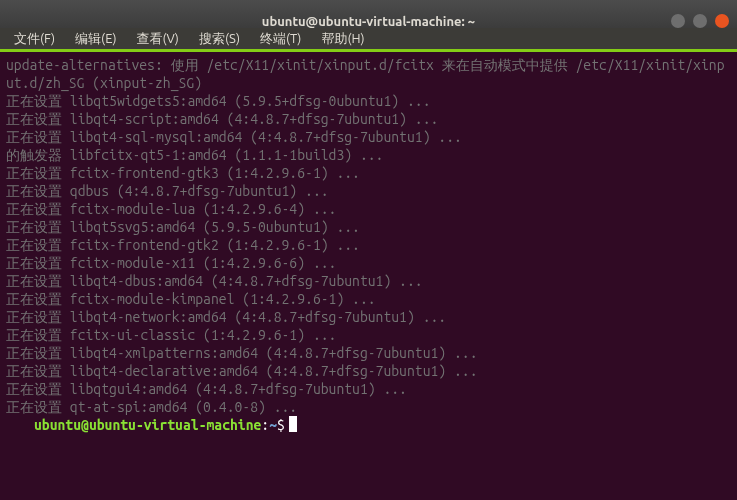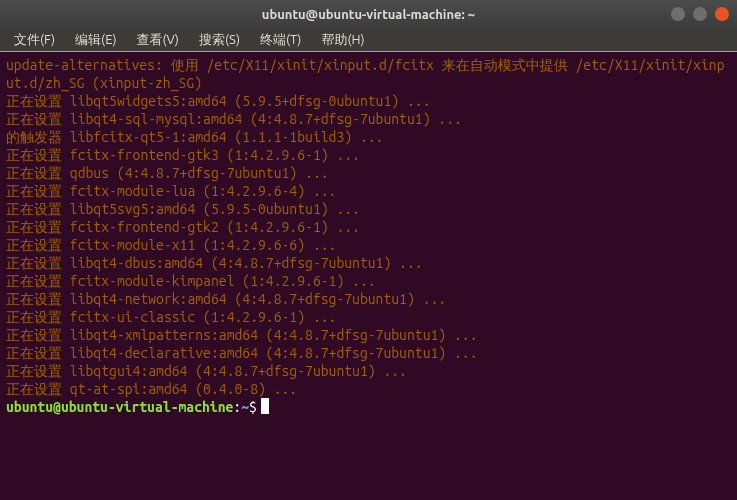--- a/index.html
+++ b/index.html
@@ -12,21 +12,21 @@
       height: 500px;
       font-family: "Ubuntu Mono", "DejaVu Sans Mono", monospace;
       background: #2c001e;
       color: #ffffff;
       overflow: hidden;
     }
     .titlebar {
       height: 28px;
       background: linear-gradient(to bottom, #4c4c4c, #3c3c3c);
       display: flex;
-      align-items: center;
+      align-items: flex-end;
       padding: 0 8px;
       position: relative;
     }
     .titlebar-title {
       flex: 1;
       text-align: center;
       font-family: "Ubuntu", sans-serif;
       font-size: 13px;
       font-weight: bold;
       color: #dfdbd2;
@@ -47,45 +47,46 @@
     .window-btn.min { background: #6e6e6e; }
     .window-btn.max { background: #6e6e6e; }
     .window-btn.close { background: #e95420; }
     .menubar {
       height: 24px;
       background: #3c3b37;
       display: flex;
       align-items: center;
       padding: 0 6px;
       gap: 4px;
-      border-bottom: 1px solid #84cc16;
+      border-bottom: 3px solid #84cc16;
     }
     .menu-item {
       font-family: "Ubuntu", sans-serif;
       font-size: 13px;
       color: #dfdbd2;
       padding: 2px 8px;
       cursor: pointer;
     }
     .terminal-body {
       padding: 4px 6px;
       font-size: 14px;
       line-height: 18px;
       background: #300a24;
       height: calc(100% - 52px);
       overflow: hidden;
     }
     .term-line {
       white-space: pre-wrap;
       word-break: break-all;
-      color: #a16207;
+      color: #737373;
     }
     .prompt-line {
       display: flex;
       align-items: flex-start;
+      margin-left: 28px;
     }
     .prompt-user {
       color: #8ae234;
       font-weight: bold;
     }
     .prompt-colon {
       color: #ffffff;
     }
     .prompt-path {
       color: #729fcf;
@@ -120,20 +121,21 @@
   <span class="menu-item">编辑(E)</span>
   <span class="menu-item">查看(V)</span>
   <span class="menu-item">搜索(S)</span>
   <span class="menu-item">终端(T)</span>
   <span class="menu-item">帮助(H)</span>
 </div>
 
 <div class="terminal-body">
   <div class="term-line">update-alternatives: 使用 /etc/X11/xinit/xinput.d/fcitx 来在自动模式中提供 /etc/X11/xinit/xinput.d/zh_SG (xinput-zh_SG)</div>
   <div class="term-line">正在设置 libqt5widgets5:amd64 (5.9.5+dfsg-0ubuntu1) ...</div>
+  <div class="term-line">正在设置 libqt4-script:amd64 (4:4.8.7+dfsg-7ubuntu1) ...</div>
   <div class="term-line">正在设置 libqt4-sql-mysql:amd64 (4:4.8.7+dfsg-7ubuntu1) ...</div>
   <div class="term-line">的触发器 libfcitx-qt5-1:amd64 (1.1.1-1build3) ...</div>
   <div class="term-line">正在设置 fcitx-frontend-gtk3 (1:4.2.9.6-1) ...</div>
   <div class="term-line">正在设置 qdbus (4:4.8.7+dfsg-7ubuntu1) ...</div>
   <div class="term-line">正在设置 fcitx-module-lua (1:4.2.9.6-4) ...</div>
   <div class="term-line">正在设置 libqt5svg5:amd64 (5.9.5-0ubuntu1) ...</div>
   <div class="term-line">正在设置 fcitx-frontend-gtk2 (1:4.2.9.6-1) ...</div>
   <div class="term-line">正在设置 fcitx-module-x11 (1:4.2.9.6-6) ...</div>
   <div class="term-line">正在设置 libqt4-dbus:amd64 (4:4.8.7+dfsg-7ubuntu1) ...</div>
   <div class="term-line">正在设置 fcitx-module-kimpanel (1:4.2.9.6-1) ...</div>

